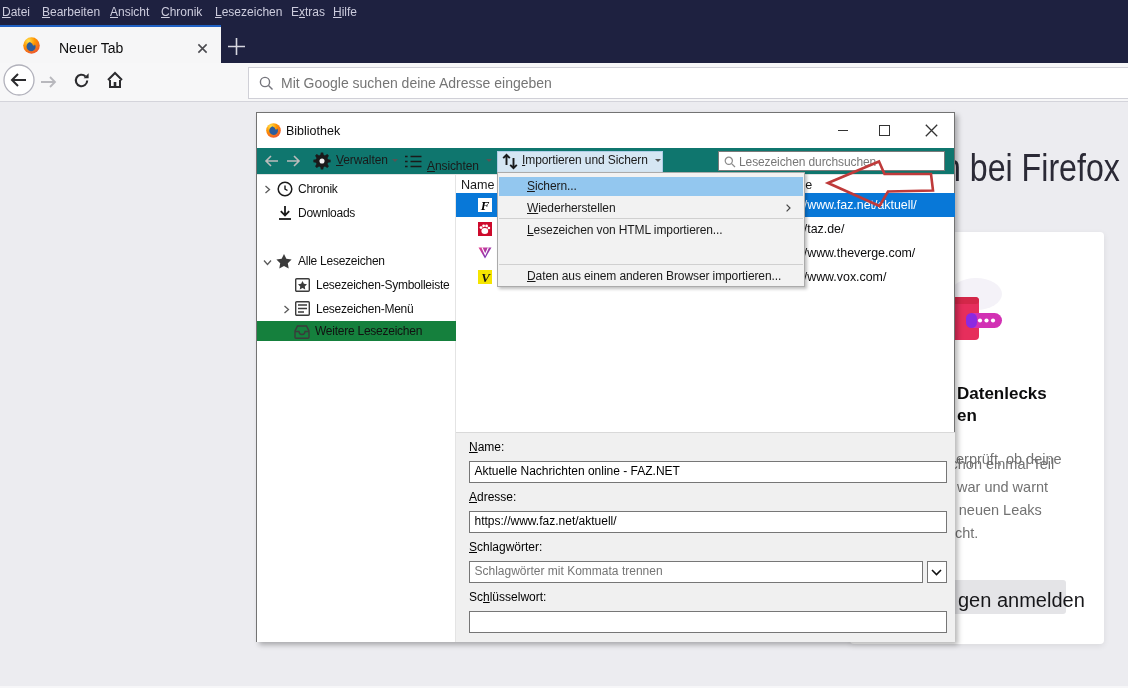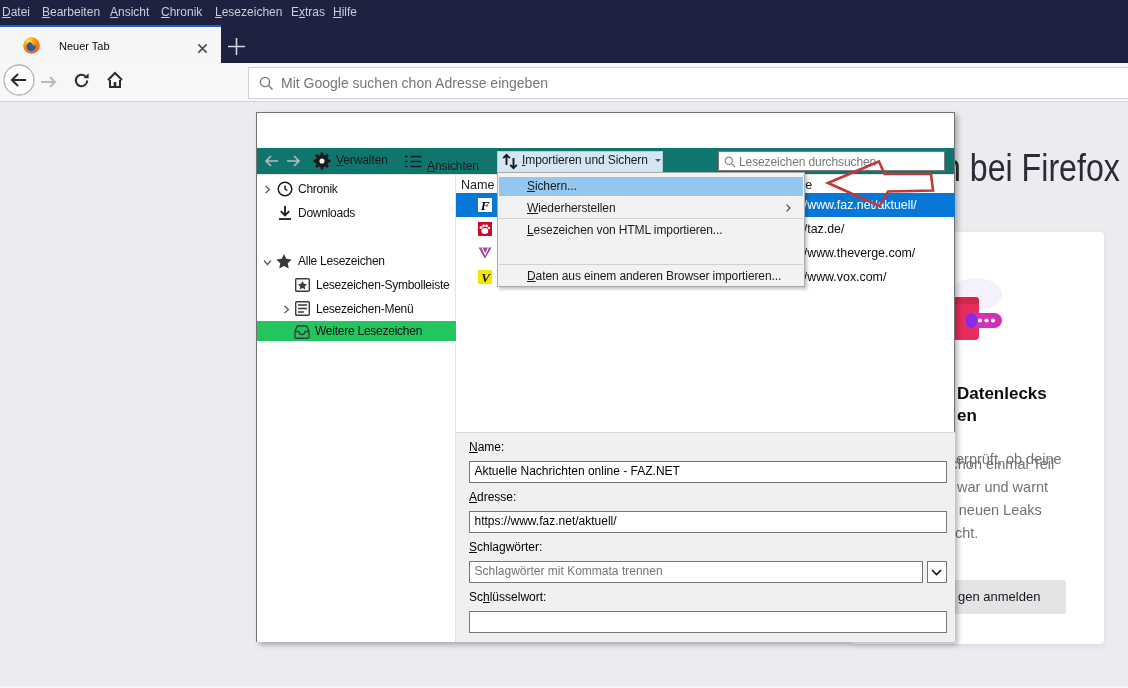--- a/index.html
+++ b/index.html
@@ -6,21 +6,21 @@
   html,body { width:1128px; height:688px; overflow:hidden; }
   body { font-family:"Liberation Sans", sans-serif; position:relative; background:#ececf0; }
   .abs { position:absolute; }
   u { text-decoration:underline; }
 
   
   #menubar { left:0; top:0; width:1128px; height:25px; background:#1e2140; color:#ccccdd; font-size:12px;text-align:center; }
   #menubar span { position:absolute; top:5px; }
   #tabbar { left:0; top:25px; width:1128px; height:38px; background:#1e2140; }
   #tab { position:absolute; left:0; top:0; width:221px; height:38px; background:#f6f6f7; border-top:2.5px solid #2061c4; }
-  #tabtitle { position:absolute; left:59px; top:13px; font-size:11px; color:#0c0c0d; }
+  #tabtitle { position:absolute; left:59px; top:13px; font-size:14px; color:#0c0c0d; }
   #navbar { left:0; top:63px; width:1128px; height:39px; background:#f7f7f8; border-bottom:1px solid #d4d4db; }
   #urlbar { position:absolute; left:248px; top:3.5px; width:900px; height:32px; background:#fff; border:1px solid #d0d0d7; }
   #urlbar .ph { position:absolute; left:32px; top:7px; font-size:14px; color:#757575; }
 
   
   #heading { font-size:39px; font-weight:400; color:#2b2a36; white-space:nowrap; transform:scaleX(0.824); transform-origin:left top; }
   #card { left:850px; top:130px; width:254px; height:412px; background:#fff; border-radius:4px; box-shadow:0 2px 6px rgba(0,0,0,0.08); }
   .cardh { font-size:17px; font-weight:bold; color:#0c0c0d; }
   .cardp { font-size:14.5px; color:#727272; }
   #mbtn { background:#e4e4e7; border-radius:3px; height:34px; font-size:14.5px; color:#17171a; }
@@ -28,21 +28,21 @@
   
   #dialog { left:256px; top:112px; width:699px; height:530px; background:#fff; border:1px solid #737373; box-shadow:3px 3px 5px rgba(0,0,0,0.28); }
   #dtitle { position:absolute; left:0; top:0; width:100%; height:35px; background:#fff; }
   #dtitle .t { position:absolute; left:29px; top:11px; font-size:12.5px; color:#0c0c0d; }
   #dtoolbar { position:absolute; left:0; top:35px; width:100%; height:27px; background:#0f766e; border-bottom:1px solid #e2e2e2; font-size:12px; letter-spacing:-0.1px; color:#1a1a1a; white-space:nowrap; }
   #impbtn { position:absolute; left:240px; top:3px; width:166px; height:22px; background:#d5e6f3; border:1px solid #aecde7; }
   #dsearch { position:absolute; left:461px; top:2.5px; width:227px; height:20px; background:#fff; border:1px solid #7a7a7a; }
   #dsearch .ph { position:absolute; left:20px; top:3px; font-size:12px; color:#777; }
   #sidebar { position:absolute; left:0; top:62px; width:199px; height:467px; background:#fff; border-right:1px solid #e4e4e4; font-size:12px; letter-spacing:-0.25px; color:#111; white-space:nowrap; }
   .srow { position:absolute; left:0; width:199px; height:20px; line-height:20px; }
-  .srow.sel { background:#22c55e; }
+  .srow.sel { background:#15803d; }
   #listhdr { position:absolute; left:199px; top:62px; width:499px; height:18px; font-size:12.6px; color:#1a1a1a; overflow:hidden; }
   #rows { position:absolute; left:199px; top:80px; width:499px; height:351px; overflow:hidden; font-size:12.4px; color:#0c0c0d; }
   .lrow { position:absolute; left:0; width:499px; height:24px; line-height:24px; }
   .lrow.sel { background:#0878d8; color:#fff; }
   #form { position:absolute; left:199px; top:319px; width:499px; height:210px; background:#f0f0f0; border-top:1px solid #d9d9d9; font-size:12px; color:#000; white-space:nowrap; }
   .inp { position:absolute; background:#fff; border:1px solid #767676; font-size:12px; color:#000; line-height:19.5px; padding-left:5px; white-space:nowrap; overflow:hidden; }
 
   
   #menu { left:497px; top:172px; width:308px; height:115px; background:#f2f2f2; border:1px solid #ababab; box-shadow:2px 2px 3px rgba(0,0,0,0.25); font-size:12px; letter-spacing:-0.1px; color:#1a1a1a; white-space:nowrap; }
   .mi { position:absolute; left:1px; width:304px; height:21px; line-height:21px; padding-left:28px; }
@@ -99,21 +99,21 @@
   <svg class="abs" style="left:106px;top:8px" width="18" height="18" viewBox="0 0 18 18">
       <path d="M2 9l7-7 7 7" fill="none" stroke="#2b2b2e" stroke-width="2"></path>
       <path d="M4 9v7h10V9" fill="none" stroke="#2b2b2e" stroke-width="2"></path>
       <rect x="7.7" y="11" width="2.6" height="5" fill="#2b2b2e"></rect>
     </svg>
   <div id="urlbar">
     <svg class="abs" style="left:10px;top:8px" width="15" height="15" viewBox="0 0 15 15">
         <circle cx="6" cy="6" r="4.6" fill="none" stroke="#75757c" stroke-width="1.4"></circle>
         <path d="M9.5 9.5l4 4" stroke="#75757c" stroke-width="1.4"></path>
       </svg>
-    <span class="ph">Mit Google suchen chon Adresse eingeben</span>
+    <span class="ph">Mit Google suchen deine Adresse eingeben</span>
   </div>
 </div>
 
 <div id="pagecontent" class="abs" style="left:0;top:102px;width:1128px;height:586px;overflow:hidden">
   <span id="heading" class="abs" style="left:943px;top:44px">n bei Firefox</span>
   <div id="card" class="abs"></div>
 
   <svg class="abs" style="left:940px;top:168px" width="80" height="75" viewBox="0 0 80 75">
     <ellipse cx="36" cy="24" rx="26" ry="16" fill="#f4f2f8"></ellipse>
     <rect x="8" y="27" width="31" height="43" rx="4" fill="#e62e5c"></rect>
@@ -125,24 +125,36 @@
       <circle cx="53" cy="50.5" r="2.1" fill="#fff"></circle>
   </svg>
   <span class="cardh abs" style="left:957px;top:282px">Datenlecks</span>
   <span class="cardh abs" style="left:957px;top:304px">en</span>
   <span class="cardp abs" style="left:956px;top:349px">erprüft, ob deine</span>
   <span class="cardp abs" style="left:950.5px;top:354px">chon einmal Teil</span>
   <span class="cardp abs" style="left:957px;top:377px">war und warnt</span>
   <span class="cardp abs" style="left:951.5px;top:400px">i neuen Leaks</span>
   <span class="cardp abs" style="left:955px;top:423px">cht.</span>
   <div id="mbtn" class="abs" style="left:900px;top:478px;width:166px;"></div>
-  <span class="abs" style="left:958px;top:487px;font-size:13px;color:#17171a">gen anmelden</span>
+  <span class="abs" style="left:958px;top:487px;font-size:20px;color:#17171a">gen anmelden</span>
 </div>
 
 <div id="dialog" class="abs">
+  <div id="dtitle">
+    <svg style="position:absolute;left:9px;top:10px" width="15" height="15" viewBox="0 0 16 16">
+        <circle cx="8" cy="8" r="7.8" fill="url(#fxg)"></circle>
+        <path d="M8.2 3.4a4.7 4.7 0 1 0 4.6 4.9c0-1-.3-2-.9-2.7.2.9-.7 1.6-1.5 1.3-.9-.3-.5-1.4-1.4-2.1-.6-.5-1.4-.4-1.9-1z" fill="#2b5c9d"></path>
+      </svg>
+    <span class="t">Bibliothek</span>
+    <div style="position:absolute;left:581px;top:17px;width:10px;height:1.4px;background:#333"></div>
+    <div style="position:absolute;left:622px;top:12px;width:11px;height:11px;border:1.3px solid #333"></div>
+    <svg style="position:absolute;left:668px;top:11px" width="13" height="13" viewBox="0 0 13 13">
+        <path d="M.8.8l11.4 11.4M12.2.8L.8 12.2" stroke="#333" stroke-width="1.3"></path>
+      </svg>
+  </div>
   <div id="dtoolbar">
     <svg class="abs" style="left:7px;top:6px" width="15" height="14" viewBox="0 0 15 14">
         <path d="M14 7H2M7 2L2 7l5 5" fill="none" stroke="#bcbcbc" stroke-width="1.6"></path>
       </svg>
     <svg class="abs" style="left:29px;top:6px" width="15" height="14" viewBox="0 0 15 14">
         <path d="M1 7h12M8 2l5 5-5 5" fill="none" stroke="#bcbcbc" stroke-width="1.6"></path>
       </svg>
     <svg class="abs" style="left:56px;top:4px" width="18" height="18" viewBox="0 0 17 17">
         <path d="M16.63 7.42 L16.63 9.58 L14.16 10.16 L13.68 11.33 L15.01 13.49 L13.49 15.01 L11.33 13.68 L10.16 14.16 L9.58 16.63 L7.42 16.63 L6.84 14.16 L5.67 13.68 L3.51 15.01 L1.99 13.49 L3.32 11.33 L2.84 10.16 L0.37 9.58 L0.37 7.42 L2.84 6.84 L3.32 5.67 L1.99 3.51 L3.51 1.99 L5.67 3.32 L6.84 2.84 L7.42 0.37 L9.58 0.37 L10.16 2.84 L11.33 3.32 L13.49 1.99 L15.01 3.51 L13.68 5.67 L14.16 6.84 Z" fill="#1a1a1a" fill-rule="evenodd"></path>
         <circle cx="8.5" cy="8.5" r="2.4" fill="#f2f2f2"></circle>

